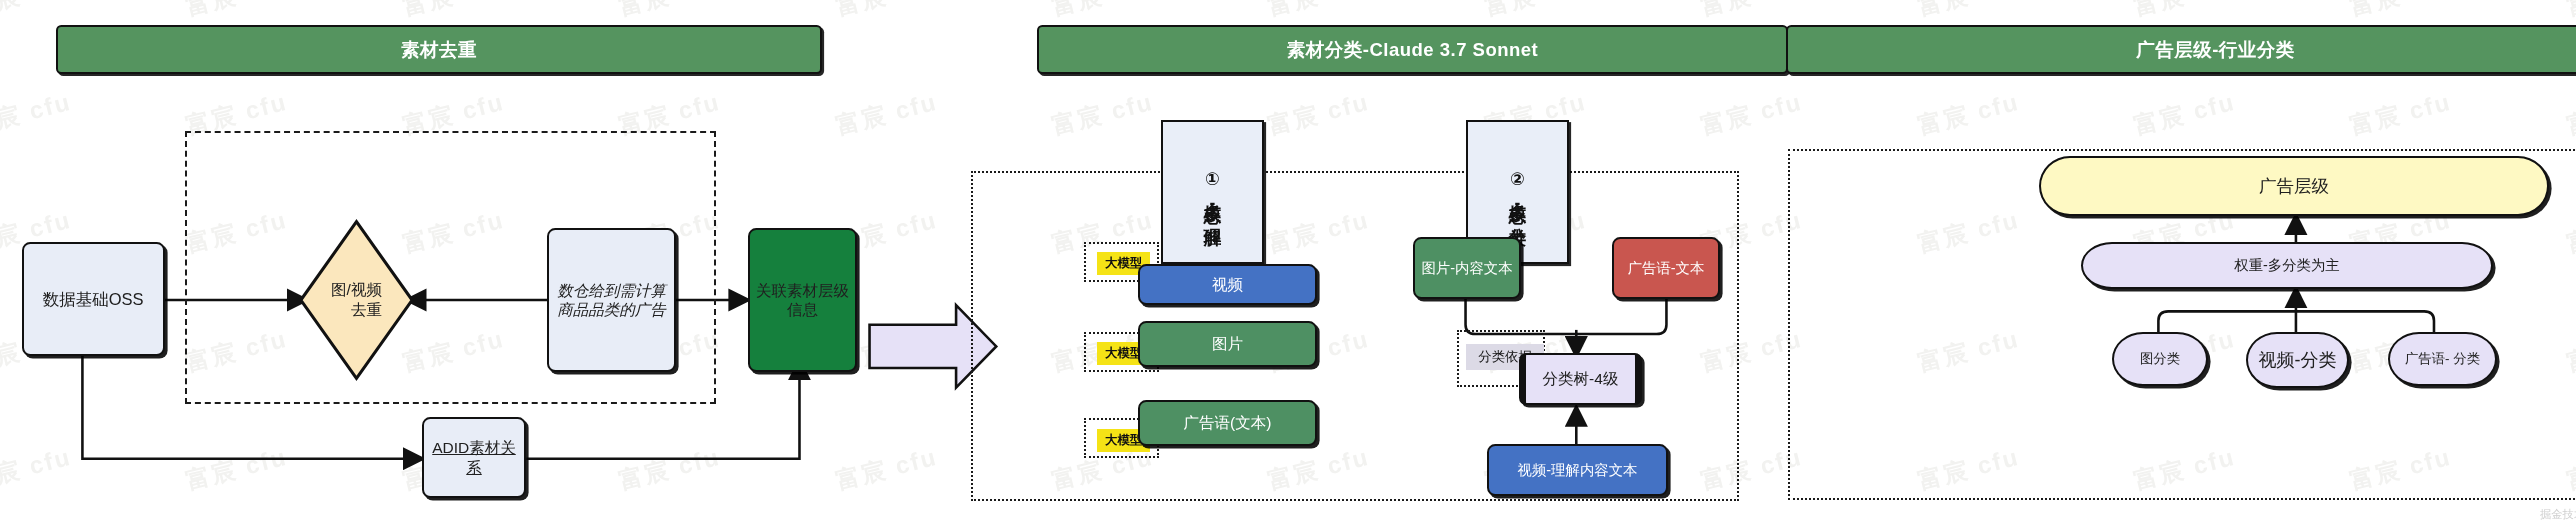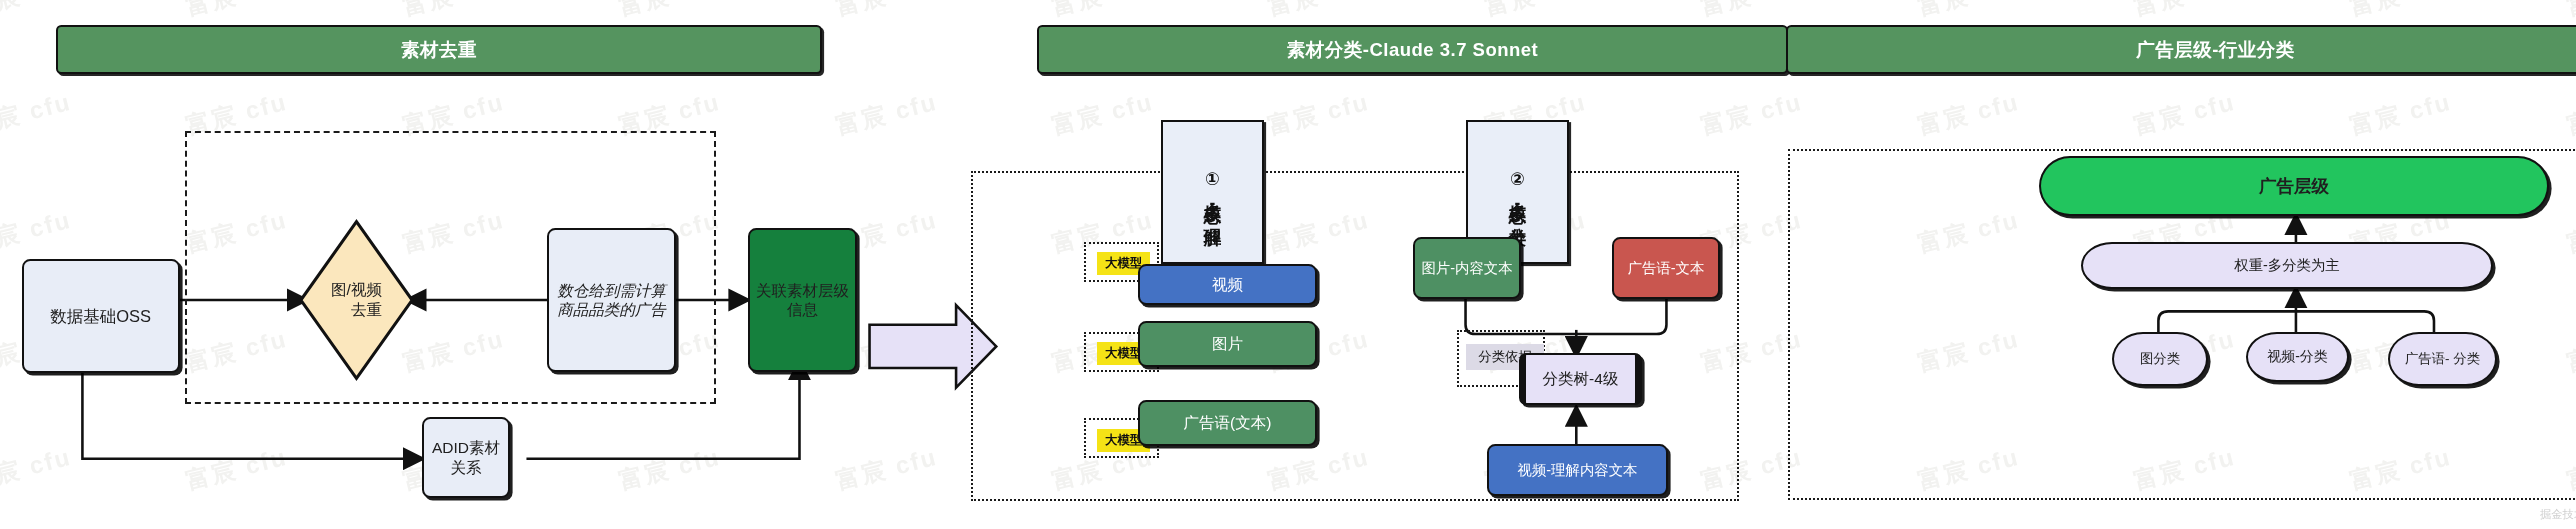--- a/index.html
+++ b/index.html
@@ -24,21 +24,21 @@
     box-shadow:2.6px 2.6px 0 rgba(0,0,0,.88);
     display:flex;align-items:center;justify-content:center;text-align:center;
     line-height:1.25;padding:2.1px 4.1px;
   }
   .blue-pale{background:#e8edf7;color:#202020;}
   .cream{background:#15803d;color:#202020;}
   .bar-blue{background:#4472c4;color:#fff;}
   .bar-green{background:#4e9063;color:#fff;}
   .bar-red{background:#c9564f;color:#fff;}
   .lilac{background:#e6e1f7;color:#202020;}
-  .mint{background:#22c55e;color:#202020;font-weight:bold;}
+  .mint{background:#fef9c3;color:#202020;}
   .tag{
     position:absolute;background:#f5e316;color:#111;font-size:12.4px;font-weight:700;
     display:flex;align-items:center;justify-content:center;padding:1px 3.1px;white-space:nowrap;
   }
   .tag-grey{
     position:absolute;background:#dcdae6;color:#111;font-size:13.4px;
     display:flex;align-items:center;justify-content:center;padding:1px 3.1px;white-space:nowrap;
   }
   .vhdr{
     position:absolute;box-sizing:border-box;background:#e9eef8;border:2.1px solid #111;
@@ -170,21 +170,21 @@
     <line x1="4457" y1="645" x2="4457" y2="560" marker-end="url(#ah)"></line>
   </g>
 </svg>
 
 <div class="hdr" style="left:56px;top:25px;width:762px;height:45px;">
   <span class="lbl">素材去重</span>
 </div>
 
 <div class="dashbox" style="left:185px;top:131px;width:531px;height:273px;"></div>
 
-<div class="node blue-pale" style="left:21.6px;top:242px;width:158px;height:114px;font-size:16.5px;margin-top:17px;">
+<div class="node blue-pale" style="left:21.6px;top:242px;width:143px;height:114px;font-size:16.5px;">
   <span>数据基础OSS</span>
 </div>
 
 <svg class="lay" viewBox="0 0 5486 1028" style="z-index:2;">
   <polygon points="692,430 800,582 692,734 584,582" fill="#fbe7bd" stroke="#111" stroke-width="6"></polygon>
 </svg>
 <div style="position:absolute;left:305px;top:273px;width:103px;height:54px;display:flex;flex-direction:column;
             align-items:center;justify-content:center;font-size:15.5px;line-height:1.3;color:#202020;z-index:3;">
   <span style="white-space:pre-line;text-align:right;">图/视频
 去重</span>
@@ -193,21 +193,21 @@
 <div class="node blue-pale" style="left:547px;top:228px;width:129px;height:144px;font-size:15.5px;white-space:pre-line;">
   <span style="white-space:pre-line;font-style:italic;">数仓给到需计算
 商品品类的广告</span>
 </div>
 
 <div class="node cream" style="left:748px;top:228px;width:109px;height:144px;font-size:15.5px;">
   <span style="white-space:pre-line;">关联素材层级
 信息</span>
 </div>
 
-<div class="node blue-pale" style="left:422px;top:417px;width:88px;height:81px;font-size:15.5px;">
+<div class="node blue-pale" style="left:422px;top:417px;width:104px;height:81px;font-size:15.5px;text-decoration:underline;">
   <span>ADID素材关系</span>
 </div>
 
 <div class="hdr" style="left:1002px;top:25px;width:747px;height:45px;margin-left:35px;">
   <span class="lbl">素材分类-Claude 3.7 Sonnet</span>
 </div>
 
 <div class="dotbox" style="left:971px;top:171px;width:768px;height:330px;"></div>
 
 <div class="vhdr" style="left:1161px;top:120px;width:103px;height:144px;">
@@ -272,21 +272,21 @@
   <span>广告层级</span>
 </div>
 
 <div class="cyl lilac" style="left:2081px;top:242px;width:412px;height:47px;font-size:14.4px;">
   <span>权重-多分类为主</span>
 </div>
 
 <div class="cyl lilac" style="left:2112px;top:332px;width:96px;height:54px;font-size:13.4px;">
   <span>图分类</span>
 </div>
-<div class="cyl lilac" style="left:2246px;top:332px;width:103px;height:50px;font-size:14px;">
+<div class="cyl lilac" style="left:2246px;top:332px;width:103px;height:56px;font-size:18px;">
   <span>视频-分类</span>
 </div>
 <div class="cyl lilac" style="left:2388px;top:332px;width:109px;height:54px;font-size:13.4px;">
   <span>广告语- 分类</span>
 </div>
 
 <div class="wmfoot" style="left:2540px;top:507px;">
   <span>掘金技术社区 @ 亚马逊云开发者</span>
 </div>
 

